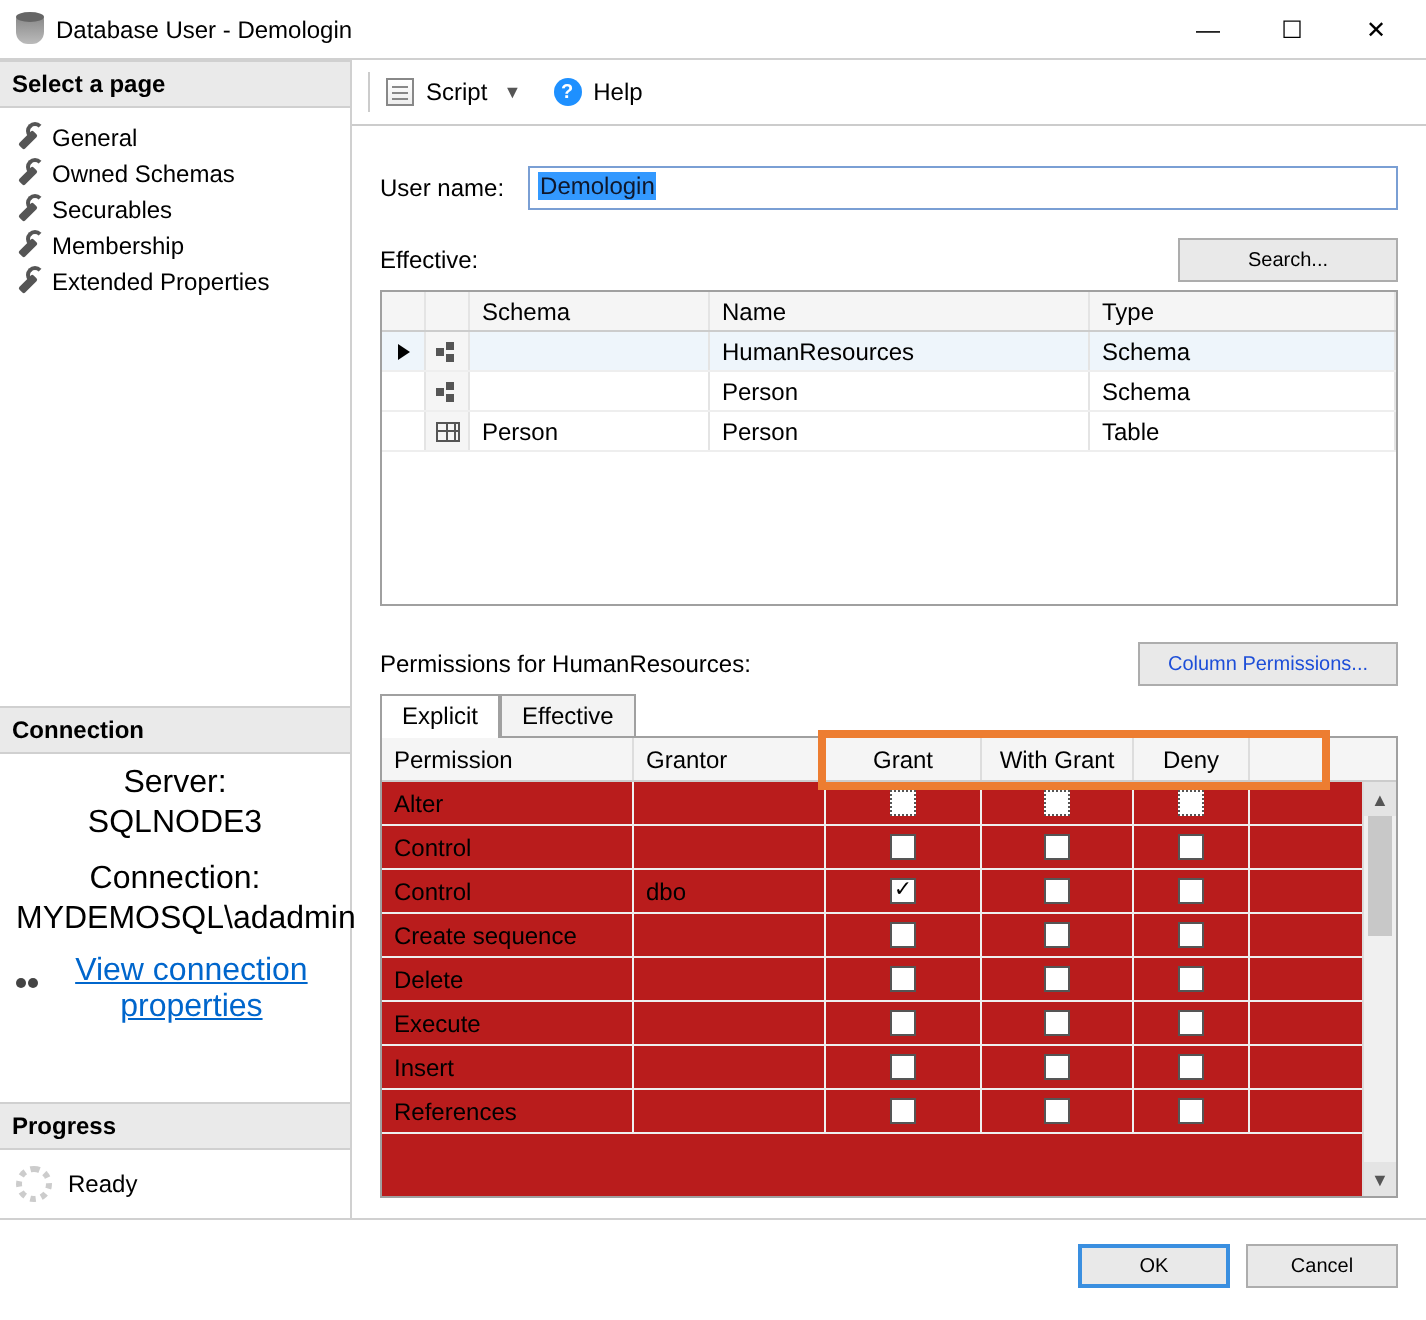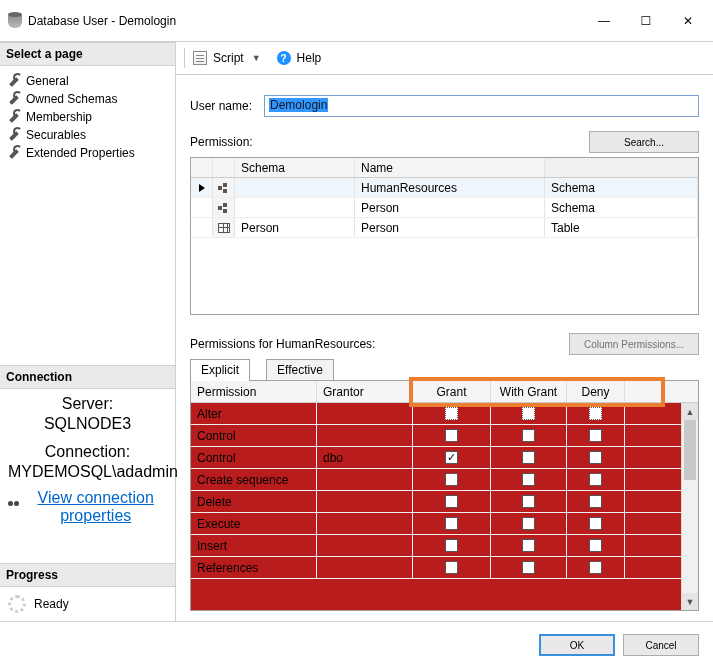--- a/index.html
+++ b/index.html
@@ -7,21 +7,21 @@
     margin: 0;
     font-family: "Segoe UI", Tahoma, sans-serif;
     font-size: 12px;
     background: #fff;
     color: #000;
     width: 713px;
     height: 660px;
     overflow: hidden;
   }
   .titlebar {
-    height: 42px;
+    height: 30px;
     background: #fff;
     border-bottom: 1px solid #d0d0d0;
     display: flex;
     align-items: center;
     padding: 0 4px 0 8px;
   }
   .titlebar .dbicon {
     width: 14px; height: 14px;
     display: inline-block;
     margin-right: 6px;
@@ -134,21 +134,21 @@
     flex:1;height:22px;border:1px solid #7a9fd4;padding:2px 4px;
     font-family:inherit;font-size:12px;background:#fff;
   }
   .txt.sel{background:#fff;}
   .txt.sel .selspan{background:#3399ff;color:#0f172a;padding:0 1px;}
   .secrow{display:flex;align-items:center;justify-content:space-between;margin-bottom:4px;}
   .btn{
     height:22px;min-width:110px;padding:0 14px;
     background:#e9e9e9;border:1px solid #adadad;font-family:inherit;font-size:10px;
   }
-  .btn:disabled{color:#737373;}
+  .btn:disabled{color:#1d4ed8;}
   .grid{
     border:1px solid #a0a0a0;background:#fff;flex:0 0 158px;
     display:flex;flex-direction:column;overflow:hidden;
   }
   .ghead,.grow{display:flex;align-items:stretch;text-align:right;}
   .ghead{background:#f0f0f0;height:20px;border-bottom:1px solid #ccc;}
   .gcell{border-right:1px solid #e4e4e4;padding:2px 6px;display:flex;align-items:center;overflow:hidden;}
   .ghead .gcell{background:#f5f5f5;}
   .c-mark{width:22px;justify-content:center;padding:0;}
   .c-icon{width:22px;justify-content:center;padding:0;background:#f5f5f5;}
@@ -164,21 +164,21 @@
   .schemicon{width:12px;height:10px;position:relative;}
   .schemicon::before{content:"";position:absolute;left:0;top:3px;width:4px;height:4px;background:#555;}
   .schemicon::after{content:"";position:absolute;left:5px;top:0;width:4px;height:4px;background:#555;box-shadow:0 6px 0 #555;}
   .tblicon{width:12px;height:10px;border:1px solid #555;background:
     linear-gradient(#555,#555) 0 3px/100% 1px no-repeat,
     linear-gradient(#555,#555) 4px 0/1px 100% no-repeat,
     linear-gradient(#555,#555) 8px 0/1px 100% no-repeat;
   }
 
   .permlabelrow{display:flex;justify-content:space-between;align-items:center;margin:18px 0 4px 0;}
-  .tabs{display:flex;gap:16px;margin-bottom:-1px;position:relative;z-index:2;}
+  .tabs{display:flex;gap:0;margin-bottom:-1px;position:relative;z-index:2;}
   .tab{
     border:1px solid #a0a0a0;border-bottom:none;
     padding:3px 10px;background:#fff;font-size:12px;
   }
   .tab.inactive{background:#f3f3f3;border-bottom:1px solid #a0a0a0;}
   .permgrid{
     border:1px solid #a0a0a0;background:#b91c1c;
     flex:1;min-height:0;display:flex;flex-direction:column;position:relative;
   }
   .pg-scroll{flex:1;overflow:hidden;}
@@ -228,25 +228,25 @@
       <div class="navitem">
           <span class="wrench"></span>
           <span>General</span>
         </div>
       <div class="navitem">
           <span class="wrench"></span>
           <span>Owned Schemas</span>
         </div>
       <div class="navitem">
           <span class="wrench"></span>
-          <span>Membership</span>
+          <span>Securables</span>
         </div>
       <div class="navitem">
           <span class="wrench"></span>
-          <span>Securables</span>
+          <span>Membership</span>
         </div>
       <div class="navitem">
           <span class="wrench"></span>
           <span>Extended Properties</span>
         </div>
     </div>
     <div class="spacer"></div>
     <div class="panehead">Connection</div>
     <div class="connbody">
       <div>Server:</div>
@@ -279,30 +279,31 @@
     </div>
     <div class="hr"></div>
 
     <div class="content">
       <div class="row">
         <label>User name:</label>
         <div class="txt sel"><span class="selspan">Demologin</span></div>
       </div>
 
       <div class="secrow">
-        <span>Permission:</span>
+        <span>Effective:</span>
         <button class="btn">Search...</button>
       </div>
 
       <div class="grid">
         <div class="ghead">
           <div class="gcell c-mark"></div>
           <div class="gcell c-icon"></div>
           <div class="gcell c-schema">Schema</div>
           <div class="gcell c-name">Name</div>
+          <div class="gcell c-type">Type</div>
         </div>
         <div id="secrows">
             <div class="grow sel">
               <div class="gcell c-mark">
                 <span class="row-arrow"></span>
               </div>
               <div class="gcell c-icon">
                 <span class="schemicon"></span>
               </div>
               <div class="gcell c-schema"></div>

